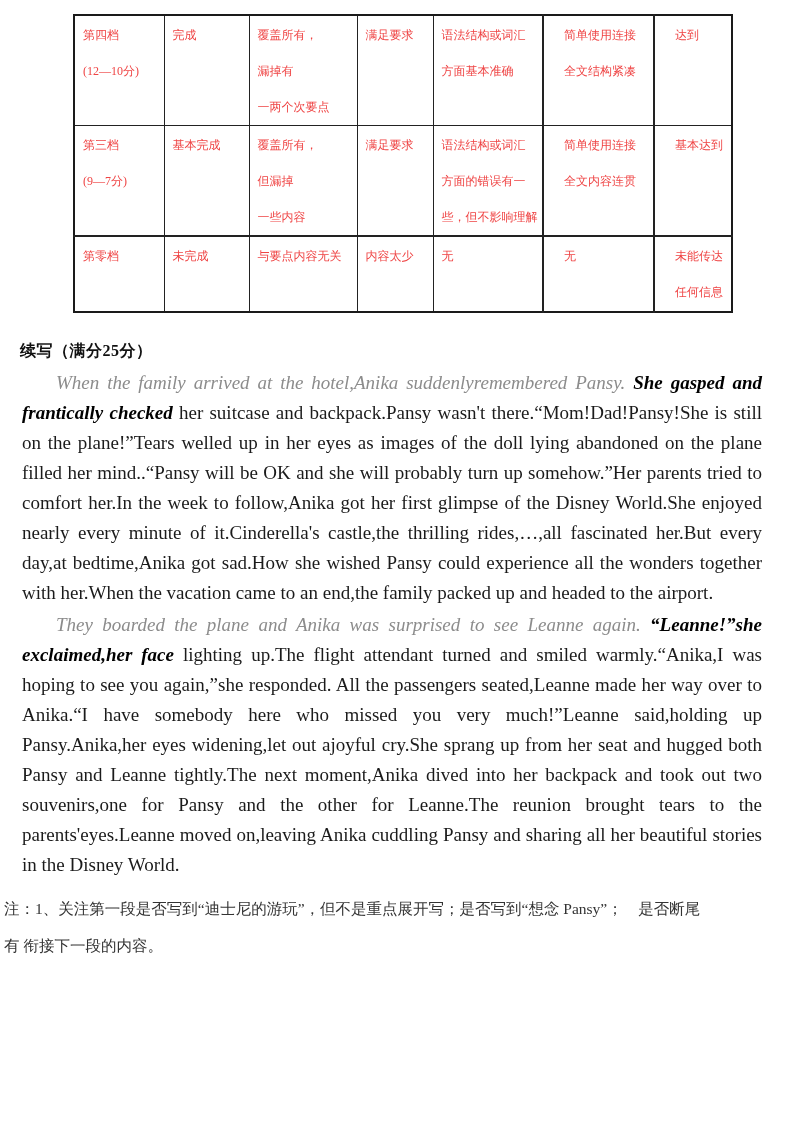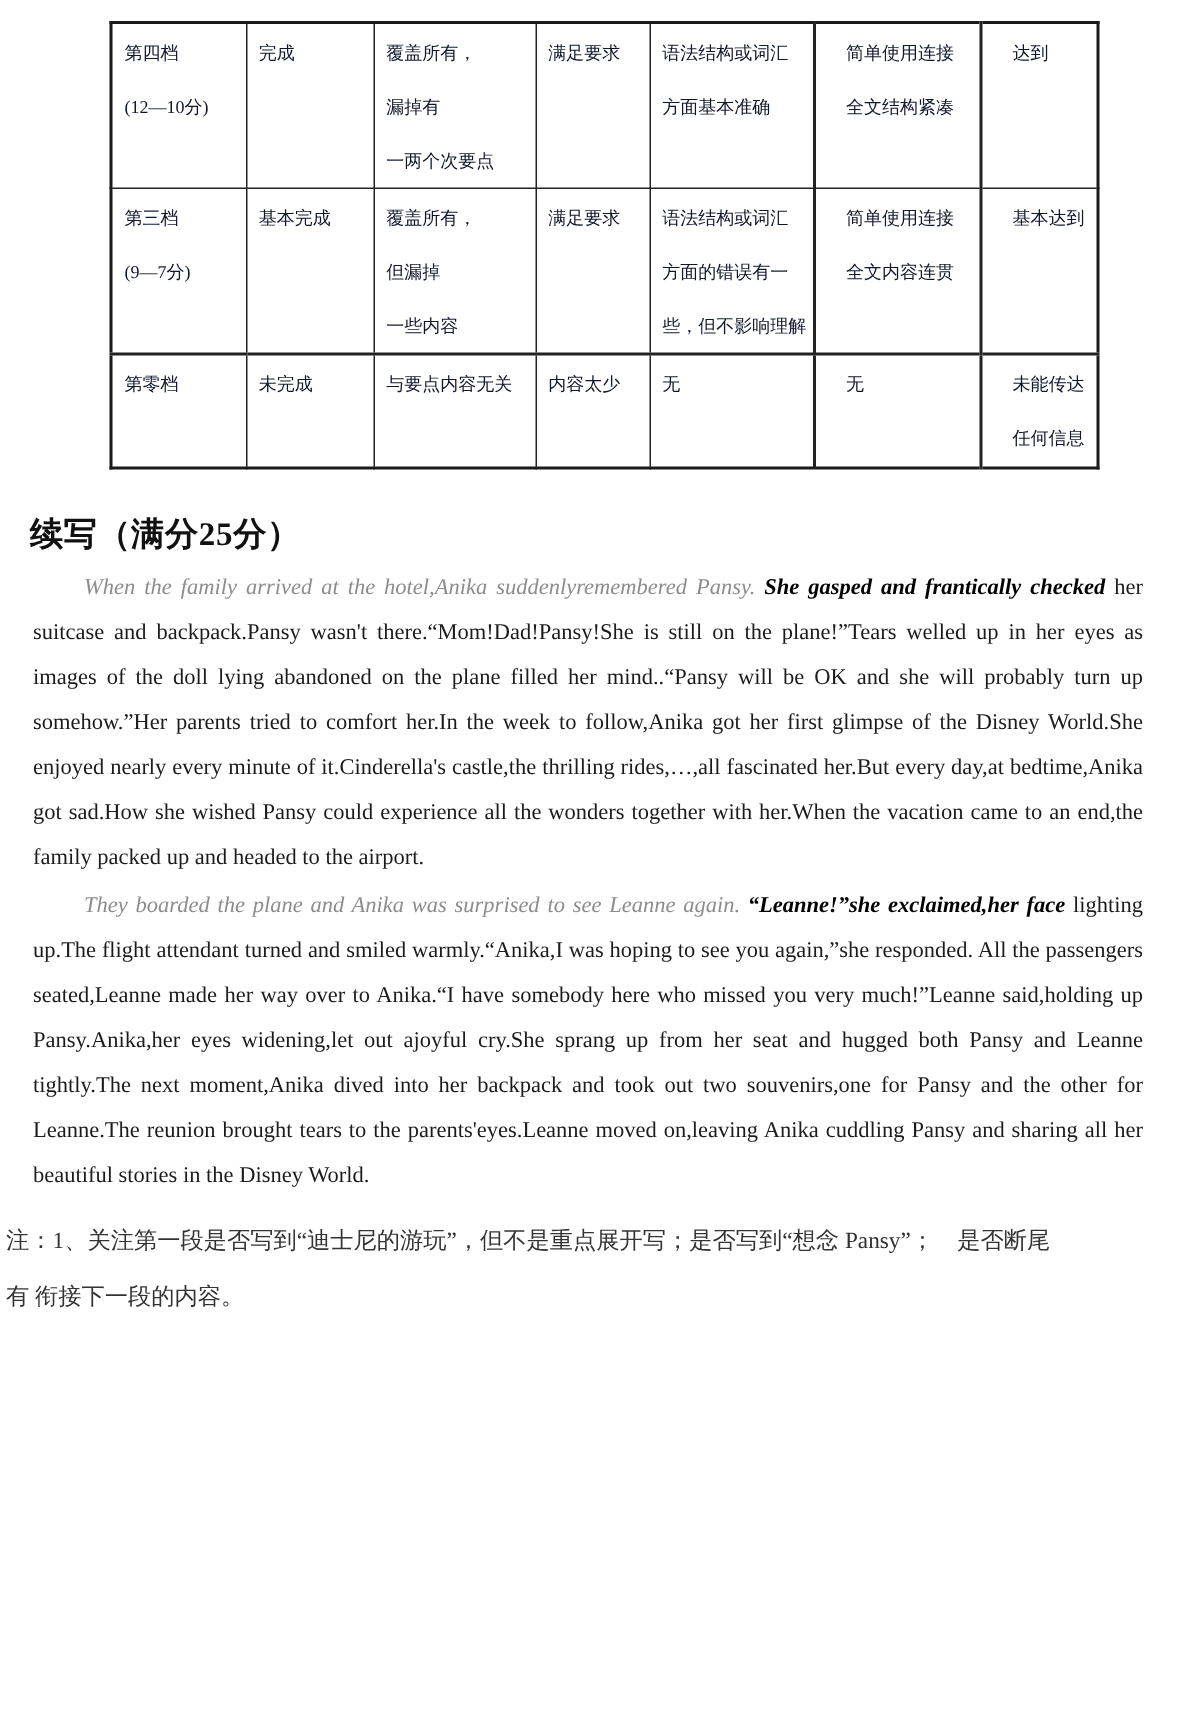--- a/index.html
+++ b/index.html
@@ -24,21 +24,21 @@
     table-layout: fixed;
     width: 658px;
     border: 2px solid #1a1a1a;
   }
   table.rubric td {
     border: 1px solid #222;
     vertical-align: top;
     padding: 1px 4px 0 8px;
     font-size: 12px;
     line-height: 36px;
-    color: #0f172a;
+    color: #ef4444;
     white-space: pre-line;
     word-break: keep-all;
     overflow: hidden;
   }
   table.rubric td:nth-child(6),
   table.rubric td:nth-child(7) { border-left-width: 2px; padding-left: 20px; }
   table.rubric tr:nth-child(n+3) td { border-top-width: 2px; }
   .c1 { width: 90px; }
   .c2 { width: 85px; }
   .c3 { width: 108px; }
@@ -48,28 +48,28 @@
   .c7 { width: 78px; }
   tr.r1 { height: 76px; }
   tr.r2 { height: 110px; font-family: Liberation Serif, serif; }
   tr.r3 { height: 145px; }
   tr.r4 { height: 145px; }
   tr.r5 { height: 76px; }
 
   
   .section-heading {
     margin: 28px 0 6px 20px;
-    font-size: 22px;
+    font-size: 16px;
     font-weight: bold;
     color: #111;
     letter-spacing: 0.5px;
   }
   .para {
     margin: 2px 38px 0 22px;
-    font-size: 15px;
+    font-size: 19px;
     line-height: 30px;
     text-align: justify;
     text-indent: 34px;
     color: #1b1b1b;
   }
   .lead-italic {
     font-style: italic;
     color: #8c8c8c;
   }
   .bold-italic {

